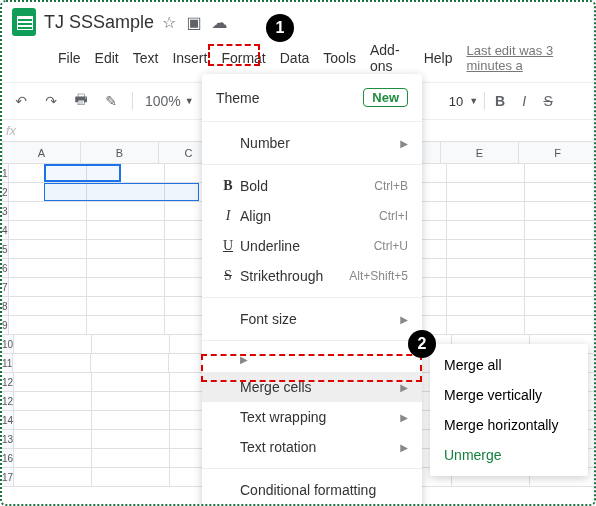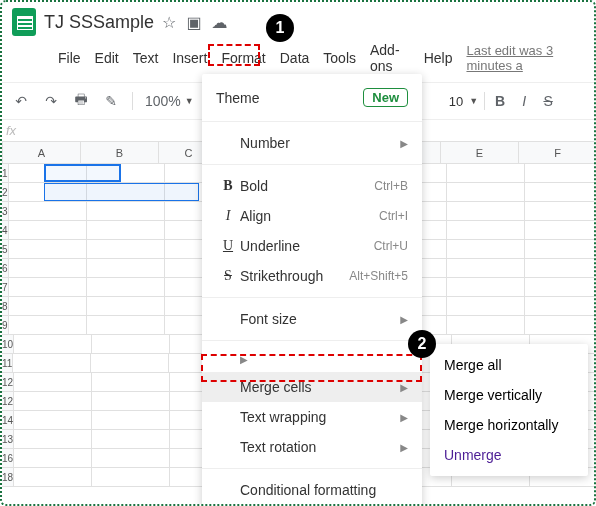--- a/index.html
+++ b/index.html
@@ -43,21 +43,21 @@
 .menu-item .mi-label { flex: 1; }
 .menu-item .mi-short { color: #888; font-size: 12px; }
 .menu-item .arrow { color: #888; font-size: 10px; }
 .menu-item.hl { background: #eee; }
 .menu-divider { height: 1px; background: #eee; margin: 6px 0; }
 .theme-item { display:flex; align-items:center; justify-content:space-between; padding: 8px 14px; }
 .new-badge { border: 1px solid #1e8e3e; color: #1e8e3e; border-radius: 4px; padding: 1px 8px; font-size: 13px; font-weight: bold; }
 
 .submenu { position: absolute; left: 428px; top: 342px; width: 158px; background: #fff; box-shadow: 0 2px 10px rgba(0,0,0,0.2); border-radius: 2px; padding: 6px 0; font-size: 14px; z-index: 11; }
 .submenu .menu-item { padding: 7px 14px; }
-.submenu .disabled { color: #4c1d95; }
+.submenu .disabled { color: #15803d; }
 
 .red-box { position: absolute; border: 2px dashed #d00; pointer-events: none; z-index: 20; }
 
 .marker { position: absolute; width: 28px; height: 28px; border-radius: 50%; background: #000; color: #fff; font-weight: bold; font-size: 16px; display: flex; align-items: center; justify-content: center; z-index: 30; }
 
 .strike { text-decoration: line-through; }
 .under { text-decoration: underline; }
 .ital { font-style: italic; }
 .bold-i { font-weight: bold; }
 
@@ -265,21 +265,21 @@
       <div class="row">
         <div class="row-h">16</div>
         <div class="cell" style="flex-basis: 78px;"></div>
         <div class="cell" style="flex-basis: 78px;"></div>
         <div class="cell" style="flex-basis: 60px;"></div>
         <div class="cell" style="flex-basis: 222px;"></div>
         <div class="cell" style="flex-basis: 78px;"></div>
         <div class="cell" style="flex-basis: 78px;"></div>
       </div>
       <div class="row">
-        <div class="row-h">18</div>
+        <div class="row-h">17</div>
         <div class="cell" style="flex-basis: 78px;"></div>
         <div class="cell" style="flex-basis: 78px;"></div>
         <div class="cell" style="flex-basis: 60px;"></div>
         <div class="cell" style="flex-basis: 222px;"></div>
         <div class="cell" style="flex-basis: 78px;"></div>
         <div class="cell" style="flex-basis: 78px;"></div>
       </div>
     </div>
 
   <div class="sel-cell" style="left:42px; top:22px; width:77px; height:18px;"></div>

